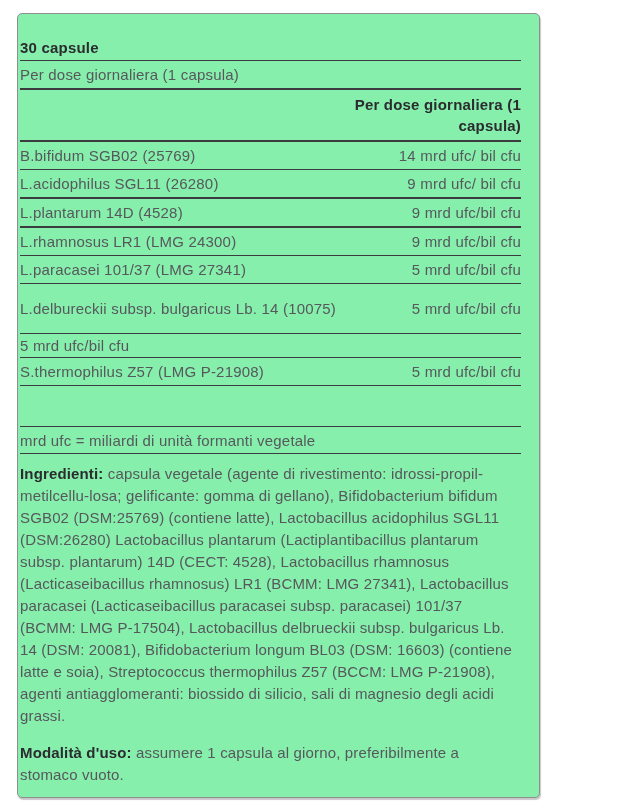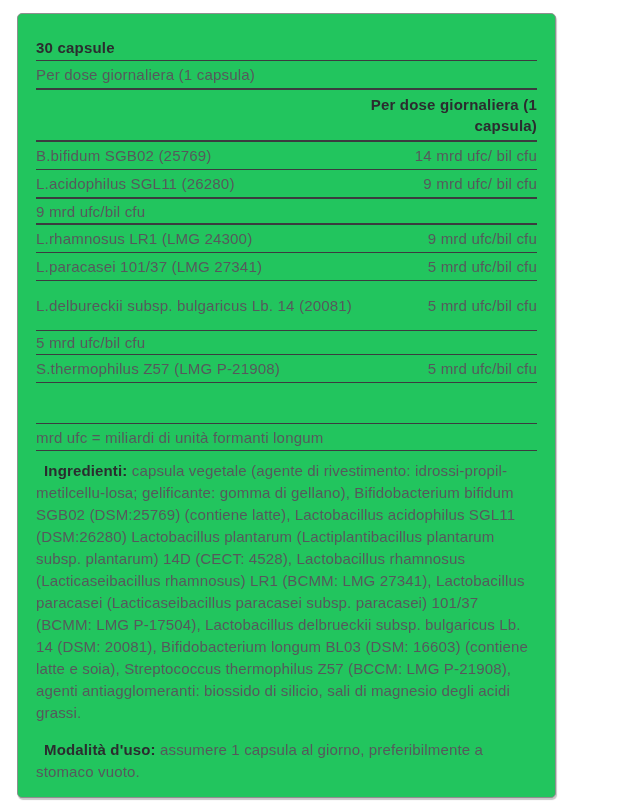--- a/index.html
+++ b/index.html
@@ -5,25 +5,25 @@
   html,body{margin:0;padding:0;background:#ffffff;}
   body{
     width:640px;height:805px;position:relative;
     font-family:"Liberation Sans", sans-serif;
     color:#56585c;
     -webkit-font-smoothing:antialiased;
   }
   .panel{
     position:absolute;left:17px;top:13px;
     width:501px;height:741px;
-    padding:20px 18px 22px 18px;
+    padding:20px 18px 22px 2px;
     border:1px solid #8f8f8f;
     border-radius:5px;
     box-shadow:1px 2px 1px rgba(0,0,0,0.22);
-    background:#22c55e;
+    background:#86efac;
   }
   .meta-row{
     display:flex;align-items:center;
     min-height:26px;
     border-bottom:1px solid #3b3c3f;
     font-size:15px;letter-spacing:.2px;
   }
   .meta-row.bold-row{font-weight:bold;color:#2b2c2f;}
   .meta-row.thick{border-bottom-width:2px;min-height:27px;}
   .col-head{
@@ -52,21 +52,21 @@
     display:flex;align-items:center;
     min-height:26px;
     border-top:1px solid #3b3c3f;
     border-bottom:1px solid #3b3c3f;
     font-size:15px;letter-spacing:.2px;
   }
   .para{
     margin-top:9px;
     font-size:15px;line-height:22px;letter-spacing:.15px;
   }
-  .para b{color:#2b2c2f;margin-left:8px;}
+  .para b{color:#2b2c2f;}
 </style>
 </head>
 <body>
 
 <div class="panel">
 
   <div class="meta-row bold-row">
     <span>30 capsule</span>
   </div>
 
@@ -81,44 +81,45 @@
 
   <div class="tr">
     <span class="name">B.bifidum SGB02 (25769)</span>
     <span class="value">14 mrd ufc/ bil cfu</span>
   </div>
   <div class="tr thick">
     <span class="name">L.acidophilus SGL11 (26280)</span>
     <span class="value">9 mrd ufc/ bil cfu</span>
   </div>
   <div class="tr thick">
+    <span class="name">L.plantarum 14D (4528)</span>
     <span class="value">9 mrd ufc/bil cfu</span>
   </div>
   <div class="tr">
     <span class="name">L.rhamnosus LR1 (LMG 24300)</span>
     <span class="value">9 mrd ufc/bil cfu</span>
   </div>
   <div class="tr">
     <span class="name">L.paracasei 101/37 (LMG 27341)</span>
     <span class="value">5 mrd ufc/bil cfu</span>
   </div>
   <div class="tr tall">
-    <span class="name">L.delbureckii subsp. bulgaricus Lb. 14 (20081)</span>
+    <span class="name">L.delbureckii subsp. bulgaricus Lb. 14 (10075)</span>
     <span class="value">5 mrd ufc/bil cfu</span>
   </div>
   <div class="tr">
     <span class="value">5 mrd ufc/bil cfu</span>
   </div>
   <div class="tr">
     <span class="name">S.thermophilus Z57 (LMG P-21908)</span>
     <span class="value">5 mrd ufc/bil cfu</span>
   </div>
 
   <div class="footnote">
-    <span>mrd ufc = miliardi di unità formanti longum</span>
+    <span>mrd ufc = miliardi di unità formanti vegetale</span>
   </div>
 
   <p class="para">
     <b>Ingredienti:</b>
     <span>capsula vegetale (agente di rivestimento: idrossi-propil-metilcellu-losa; gelificante: gomma di gellano), Bifidobacterium bifidum SGB02 (DSM:25769) (contiene latte), Lactobacillus acidophilus SGL11 (DSM:26280) Lactobacillus plantarum (Lactiplantibacillus plantarum subsp. plantarum) 14D (CECT: 4528), Lactobacillus rhamnosus (Lacticaseibacillus rhamnosus) LR1 (BCMM: LMG 27341), Lactobacillus paracasei (Lacticaseibacillus paracasei subsp. paracasei) 101/37 (BCMM: LMG P-17504), Lactobacillus delbrueckii subsp. bulgaricus Lb. 14 (DSM: 20081), Bifidobacterium longum BL03 (DSM: 16603) (contiene latte e soia), Streptococcus thermophilus Z57 (BCCM: LMG P-21908), agenti antiagglomeranti: biossido di silicio, sali di magnesio degli acidi grassi.</span>
   </p>
 
   <p class="para">
     <b>Modalità d'uso:</b>
     <span>assumere 1 capsula al giorno, preferibilmente a stomaco vuoto.</span>

